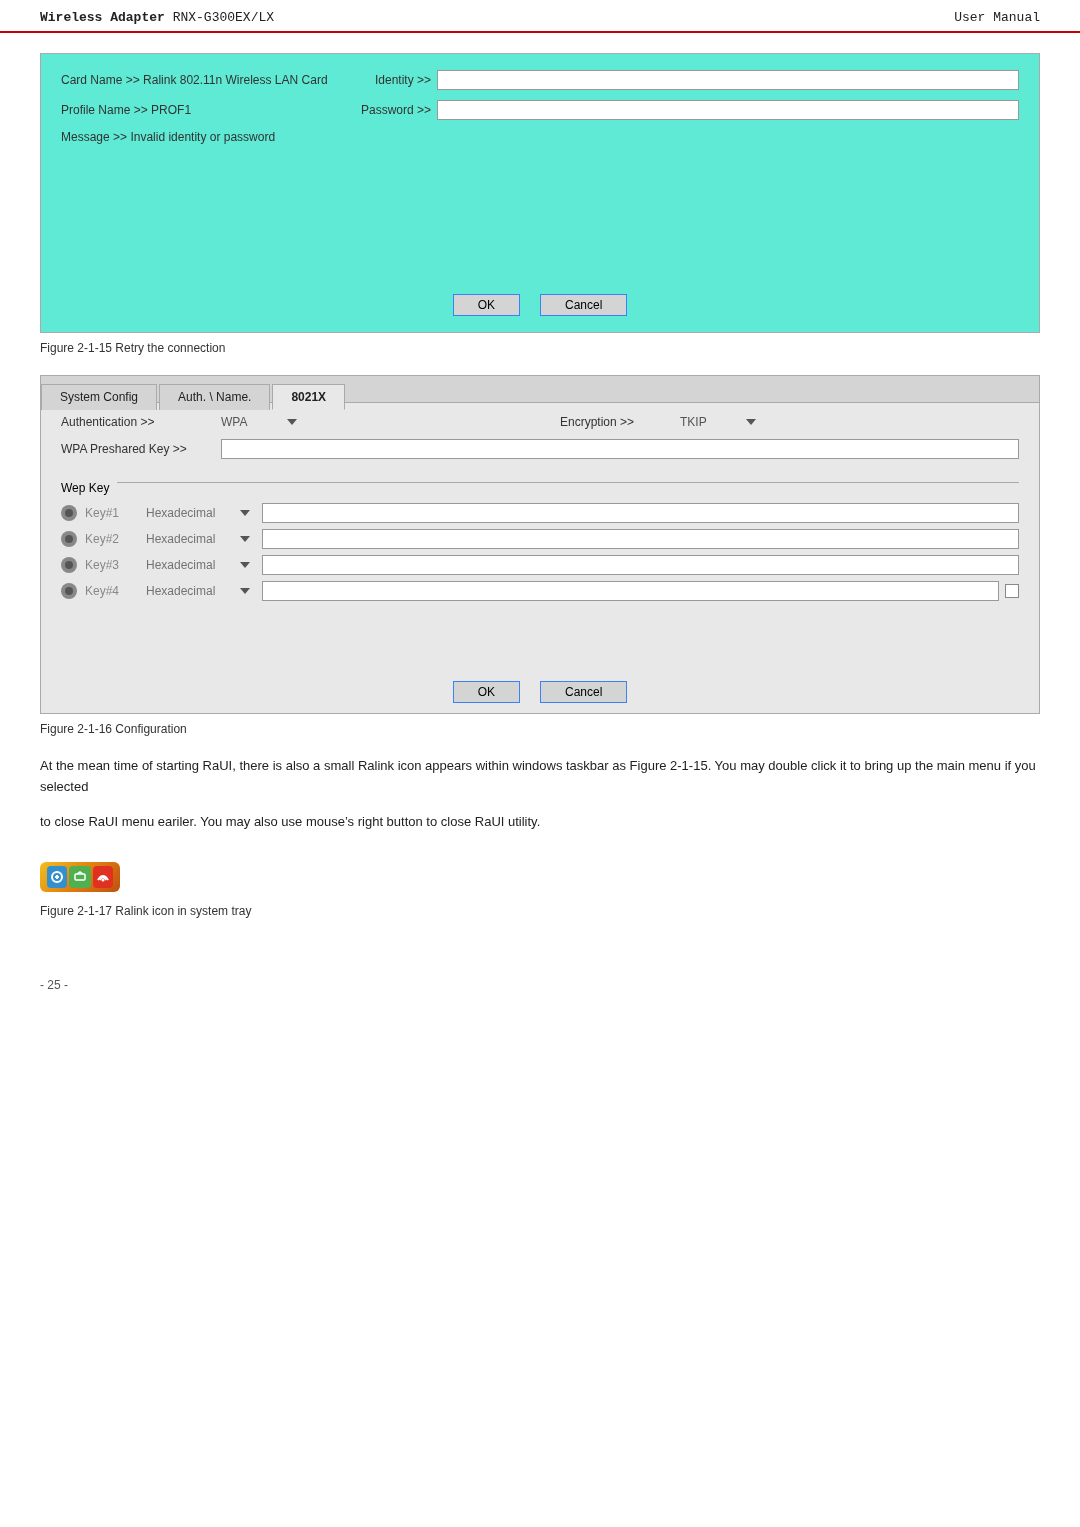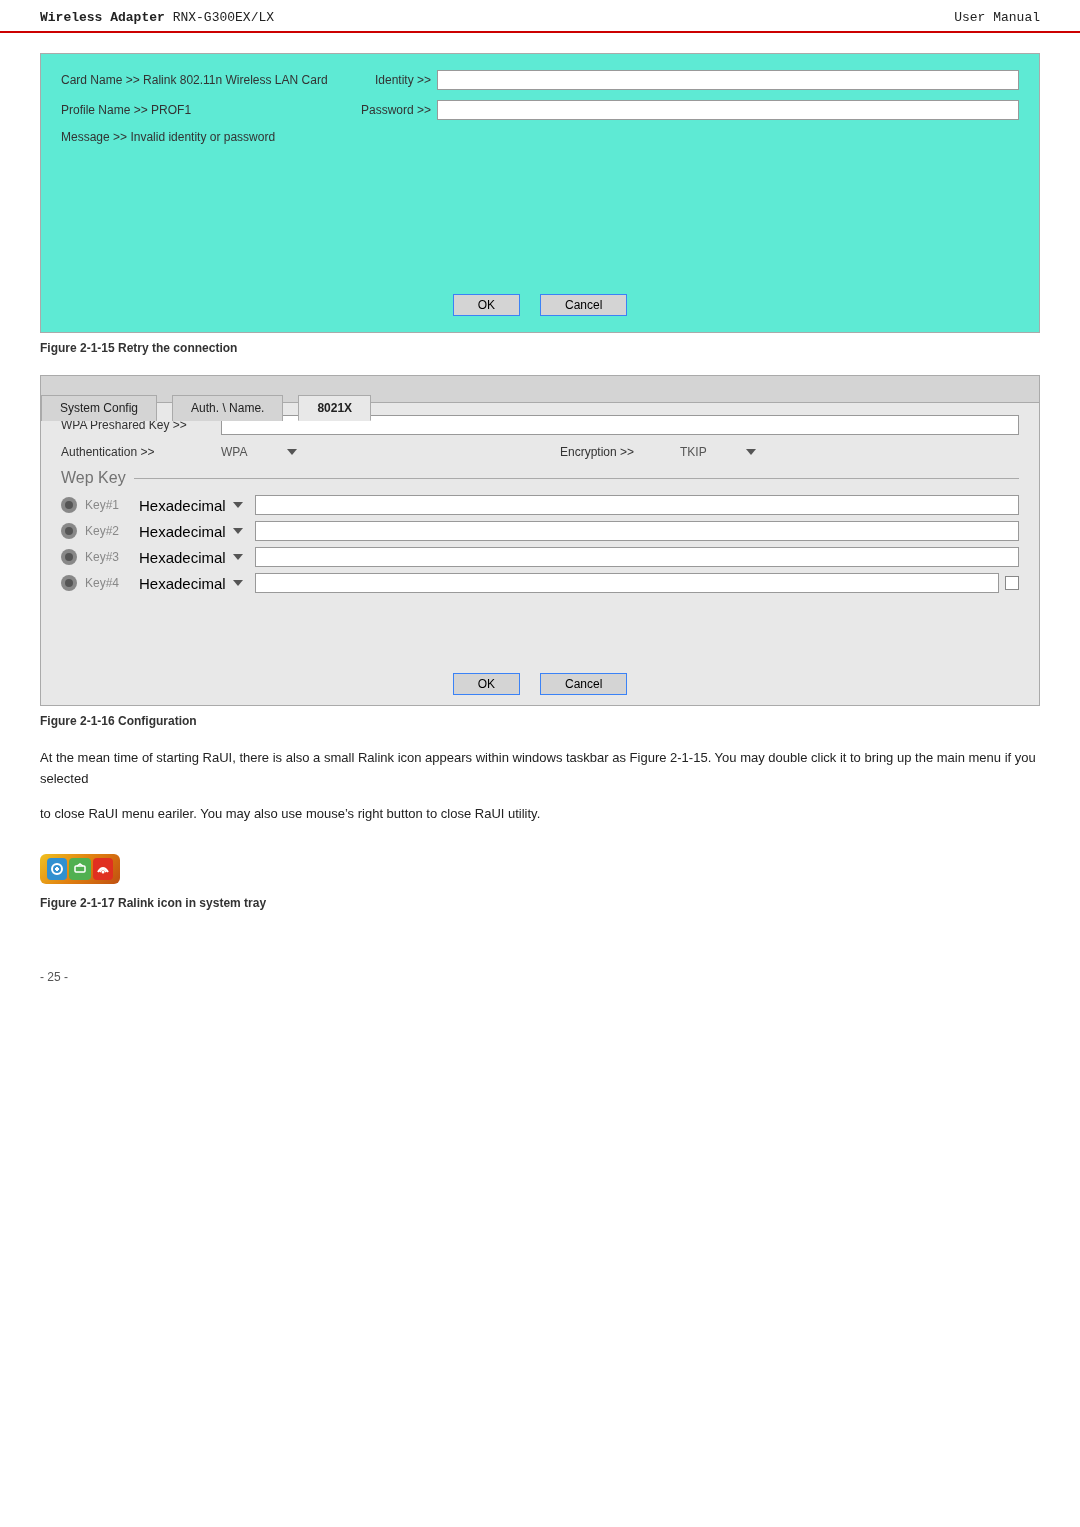--- a/index.html
+++ b/index.html
@@ -85,21 +85,20 @@
       min-width: 60px;
       text-align: center;
       margin-top: 40px;
     }
 
     .figure-caption {
       font-size: 12px;
       color: #333;
       margin-bottom: 20px;
       margin-top: 4px;
-      font-weight: bold;
     }
 
     
     .tab-dialog {
       border: 1px solid #aaa;
       background: #e8e8e8;
       margin-bottom: 8px;
     }
 
     .tab-bar {
@@ -107,23 +106,23 @@
       background: #d4d4d4;
       border-bottom: 1px solid #aaa;
     }
     .tab-item {
       padding: 5px 18px;
       font-size: 12px;
       border: 1px solid #aaa;
       border-bottom: none;
       background: #d4d4d4;
       cursor: pointer;
-      margin-right: 15px;
+      margin-right: 2px;
       position: relative;
-      top: 19px;
+      top: 8px;
     }
     .tab-item.active {
       background: #e8e8e8;
       border-bottom: 1px solid #e8e8e8;
       font-weight: bold;
     }
     .tab-item.tab-8021x {
       background: #e8e8e8;
       border-bottom: 1px solid #e8e8e8;
     }
@@ -171,24 +170,25 @@
 
     .wep-key-section {
       margin-top: 4px;
     }
     .wep-key-divider {
       display: flex;
       align-items: center;
       margin-bottom: 8px;
     }
     .wep-key-label {
-      font-size: 16px;
-      color: #737373;
+      font-size: 12px;
+      color: #000000;
       margin-right: 8px;
       white-space: nowrap;
+      margin-top: 12px;
     }
     .wep-key-line {
       flex: 1;
       height: 1px;
       background: #aaa;
     }
 
     .key-row {
       display: flex;
       align-items: center;
@@ -210,24 +210,24 @@
       height: 8px;
       border-radius: 50%;
       background: #555;
     }
     .key-name {
       font-size: 12px;
       color: #888;
       min-width: 50px;
     }
     .key-format {
-      font-size: 15px;
-      color: #000000;
+      font-size: 12px;
+      color: #737373;
       min-width: 90px;
-      margin-left: 4px;
+      margin-left: 11px;
     }
     .key-arrow {
       margin: 0 4px;
     }
     .key-input {
       flex: 1;
       height: 20px;
       border: 1px solid #999;
       background: #fff;
       font-size: 12px;
@@ -349,37 +349,37 @@
   <div class="tab-dialog">
     <div class="tab-bar">
       <div class="tab-item">System Config</div>
       <div class="tab-item">Auth. \ Name.</div>
       <div class="tab-item active tab-8021x">8021X</div>
     </div>
 
     <div class="tab-content">
 
       <div class="config-row">
-        <span class="config-label">WPA Preshared Key &gt;&gt;</span>
-        <input class="config-input" type="text" style="">
-      </div>
-
-      <div class="config-row">
         <span class="config-label">Authentication &gt;&gt;</span>
         <div class="config-select-wrapper">
           <span class="config-select-text">WPA</span>
           <span class="dropdown-arrow"></span>
         </div>
         <span style="flex:1;"></span>
         <span class="config-label" style="min-width:120px;">Encryption &gt;&gt;</span>
         <div class="config-select-wrapper">
           <span class="config-select-text">TKIP</span>
           <span class="dropdown-arrow"></span>
         </div>
         <span style="flex:1;"></span>
+      </div>
+
+      <div class="config-row">
+        <span class="config-label">WPA Preshared Key &gt;&gt;</span>
+        <input class="config-input" type="text" style="">
       </div>
 
       <div class="wep-key-section">
         <div class="wep-key-divider">
           <span class="wep-key-label">Wep Key</span>
           <div class="wep-key-line"></div>
         </div>
 
         <div class="key-row">
           <div class="key-radio">

